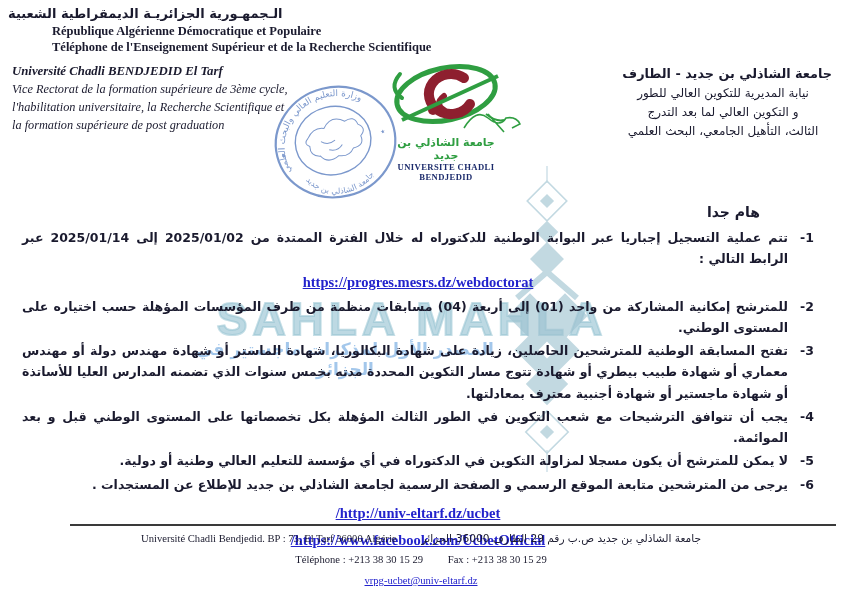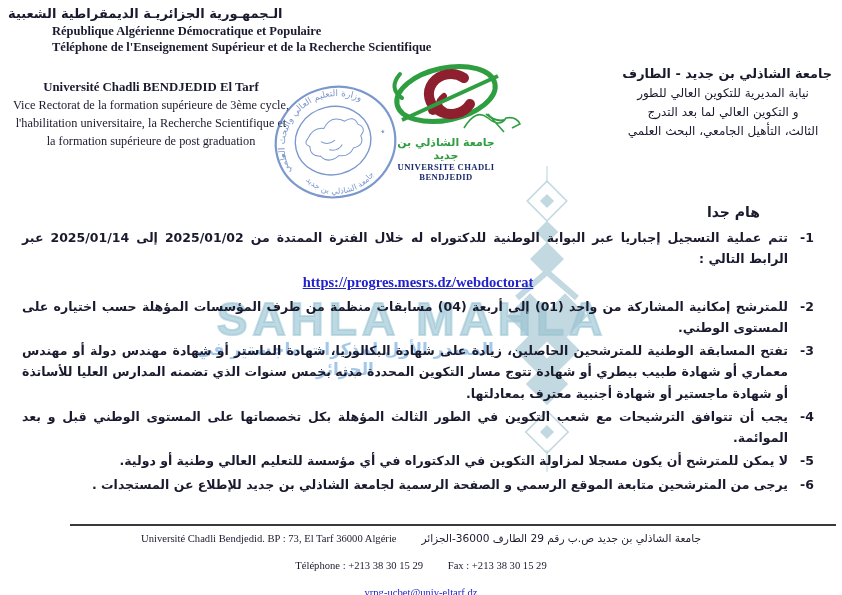--- a/index.html
+++ b/index.html
@@ -7,21 +7,21 @@
         overflow:hidden;font-family:"Liberation Serif",serif;color:#1a1a2e;}
   .ar{font-family:"DejaVu Sans","Liberation Sans",sans-serif;}
   .lat{font-family:"Liberation Serif",serif;}
 
   
   .header{position:absolute;top:6px;left:0;width:100%;line-height:1.28;z-index:1;padding-left:8px;}
   .header .h-ar{font-size:13px;font-weight:bold;}
   .header .h-fr{font-size:12.5px;font-weight:bold;margin-left:44px;}
 
   
-  .left-block{position:absolute;top:80px;left:12px;width:278px;text-align:center;z-index:1;}
+  .left-block{position:absolute;top:64px;left:12px;width:278px;text-align:left;z-index:1;font-style:italic;}
   .left-block .lb-title{font-weight:bold;font-size:12.8px;margin-bottom:2px;}
   .left-block .lb-body{font-size:12.3px;line-height:1.45;}
   .right-block{position:absolute;top:66px;right:10px;width:218px;direction:rtl;text-align:right;z-index:1;}
   .right-block .rb-title{font-weight:bold;font-size:12.8px;margin-bottom:3px;}
   .right-block .rb-line{font-size:12px;line-height:1.6;text-align:center;}
 
   
   .stamp{position:absolute;top:80px;left:270px;transform:rotate(-14deg);opacity:.85;z-index:1;}
   .logo-wrap{position:absolute;top:58px;left:384px;width:124px;text-align:center;z-index:1;}
   .logo-ar{font-size:11px;font-weight:bold;color:var(--logo-green,#2f9e41);margin-top:-2px;}
@@ -46,21 +46,21 @@
           color:rgba(173,208,220,.8);-webkit-text-stroke:2px rgba(150,195,210,.55);pointer-events:none;}
   .wm-tag{position:absolute;top:339px;left:165px;width:360px;z-index:0;direction:rtl;text-align:center;
           font-family:"DejaVu Sans",sans-serif;font-weight:bold;font-size:17px;
           color:rgba(140,185,230,.8);pointer-events:none;}
   .ornament{position:absolute;top:166px;left:492px;z-index:0;pointer-events:none;}
 
   
   .footer-rule{position:absolute;top:524px;left:70px;right:6px;border-top:2px solid #3a3a3a;z-index:1;}
   .footer{position:absolute;top:532px;left:0;width:100%;z-index:1;font-size:10.6px;}
   .footer-row{width:560px;margin:0 auto;display:flex;justify-content:space-between;align-items:flex-end;}
-  .footer-center{text-align:center;margin-top:16px;}
+  .footer-center{text-align:center;margin-top:10px;}
   .footer-center .sep{display:inline-block;width:22px;}
   a.maillink{color:#2222cc;text-decoration:underline;font-size:10.6px;}
 </style>
 </head>
 <body>
 
 <div class="page">
 
   <div class="wm-big">SAHLA MAHLA</div>
   <div class="wm-tag">المصدر الأول لمذكرات ماجستير في الجزائر</div>
@@ -170,20 +170,28 @@
     <div class="item">
       <span class="num">5-</span>
       <span class="txt">لا يمكن للمترشح أن يكون مسجلا لمزاولة التكوين في الدكتوراه في أي مؤسسة للتعليم العالي وطنية أو دولية.</span>
     </div>
 
     <div class="item">
       <span class="num">6-</span>
       <span class="txt">يرجى من المترشحين متابعة الموقع  الرسمي و الصفحة الرسمية لجامعة الشاذلي بن جديد للإطلاع عن المستجدات .</span>
     </div>
 
+    <div class="bottom-links">
+      <div class="center-link">
+        <a class="doclink" href="#">/http://univ-eltarf.dz/ucbet</a>
+      </div>
+      <div class="center-link">
+        <a class="doclink" href="#">/https://www.facebook.com/UcbetOfficial</a>
+      </div>
+    </div>
   </div>
 
   <div class="footer-rule"></div>
   <div class="footer">
     <div class="footer-row">
       <span class="lat">Université Chadli Bendjedid. BP : 73, El Tarf 36000 Algérie</span>
       <span class="ar" style="direction:rtl">جامعة الشاذلي بن جديد ص.ب رقم 29 الطارف 36000-الجزائر</span>
     </div>
     <div class="footer-center lat">
       <span>Téléphone : +213 38 30 15 29</span><span class="sep"></span>

